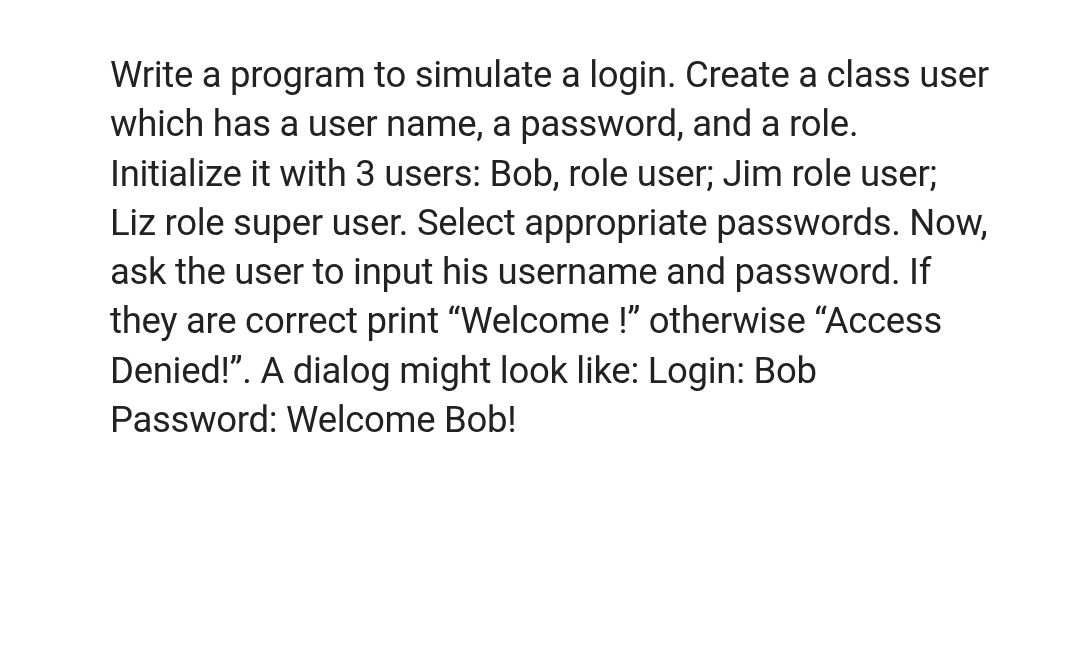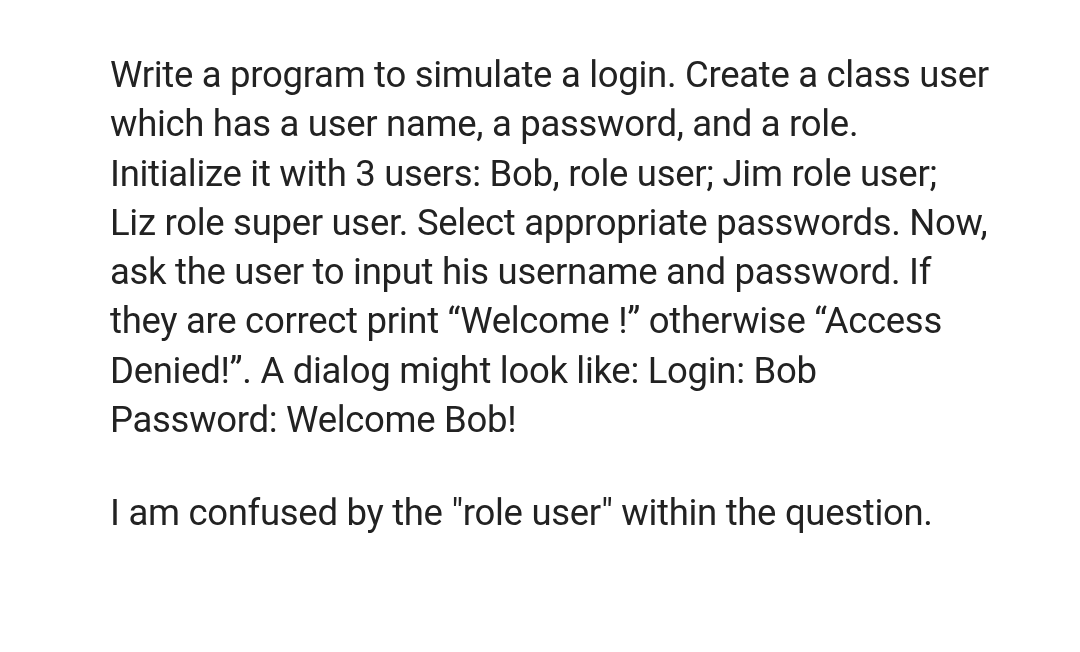--- a/index.html
+++ b/index.html
@@ -26,14 +26,13 @@
       letter-spacing: -0.3px;
       font-weight: 400;
       color: #222222;
     }
   </style>
 </head>
 <body>
 
 <div class="content">
   <p class="paragraph">Write a program to simulate a login. Create a class user which has a user name, a password, and a role. Initialize it with 3 users: Bob, role user; Jim role user; Liz role super user. Select appropriate passwords. Now, ask the user to input his username and password. If they are correct print “Welcome !” otherwise “Access Denied!”. A dialog might look like: Login: Bob Password: Welcome Bob!</p>
-  <p class="paragraph">I am confused by the "role user" within the question.</p>
 </div>
 
 </body></html>

